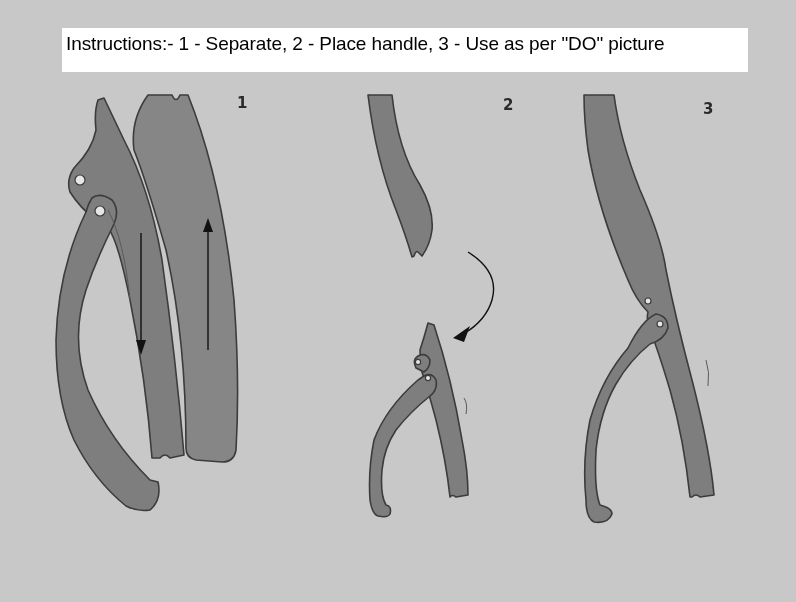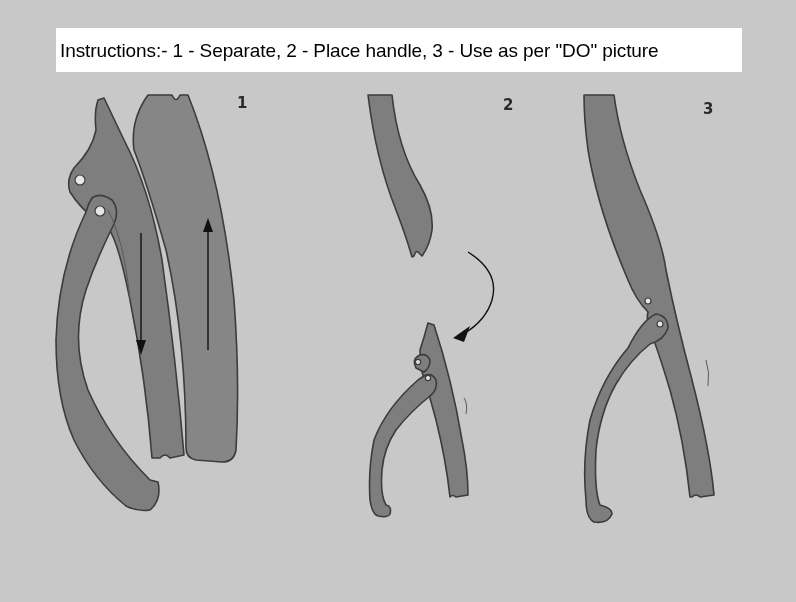--- a/index.html
+++ b/index.html
@@ -1,22 +1,22 @@
 <!DOCTYPE html>
 <html><head>
 <meta charset="utf-8">
 <style>
   html, body { margin:0; padding:0; }
   body {
     width:796px; height:602px; background:#c8c8c8; position:relative; overflow:hidden;
     font-family:"Liberation Sans", sans-serif;
   }
   .banner {
-    position:absolute; left:56px; top:28px; width:686px; height:44px;
-    background:#ffffff; box-sizing:border-box; padding:12px 0 0 4px;
+    position:absolute; left:62px; top:28px; width:686px; height:44px;
+    background:#ffffff; box-sizing:border-box; padding:5px 0 0 4px;
   }
   .banner-text { font-size:19px; color:#000; letter-spacing:-0.1px; white-space:nowrap; }
   .step-label {
     position:absolute; font-family:"DejaVu Sans", sans-serif; font-weight:bold;
     font-size:15px; color:#2a2a2a;
   }
   svg.fig { position:absolute; left:0; top:0; }
   .part { fill:#7e7e7e; stroke:#3c3c3c; stroke-width:1.6; stroke-linejoin:round; }
   .part-light { fill:#868686; stroke:#3c3c3c; stroke-width:1.6; stroke-linejoin:round; }
   .inner { fill:none; stroke:#5a5a5a; stroke-width:1; }

